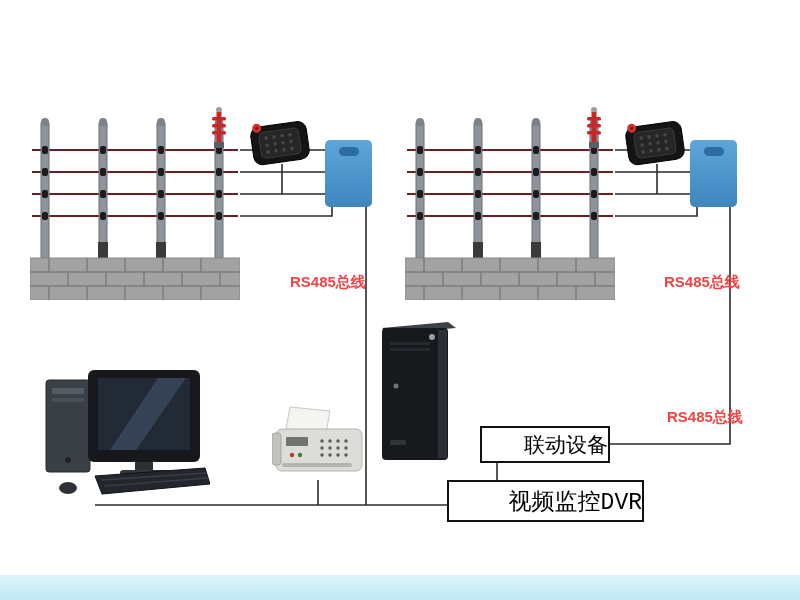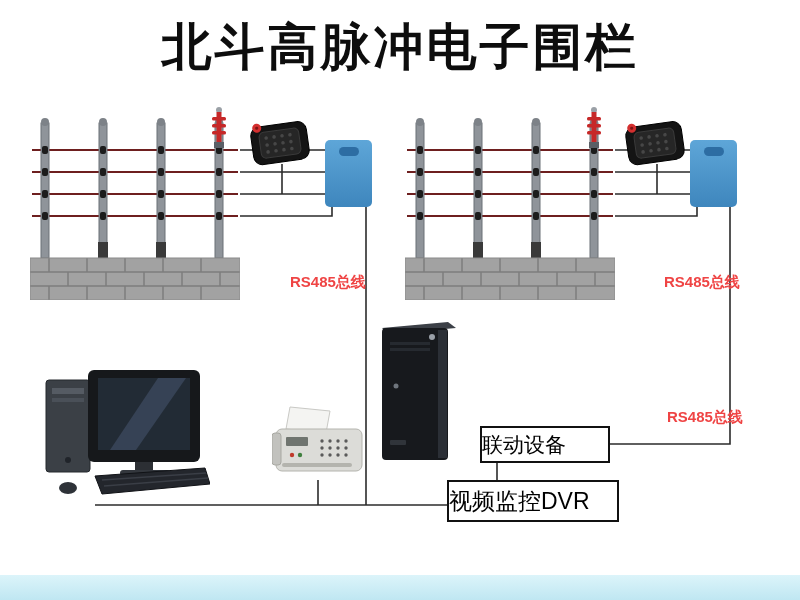--- a/index.html
+++ b/index.html
@@ -1,23 +1,23 @@
 <!DOCTYPE html>
 <html><head>
 <meta charset="utf-8">
 <style>
   html,body{margin:0;padding:0;background:#fff;}
   .canvas{position:relative;width:800px;height:600px;background:#ffffff;overflow:hidden;font-family:"Liberation Sans",sans-serif;}
   .abs{position:absolute;}
   .title{left:0;top:14px;width:100%;text-align:center;font-size:50px;font-weight:900;color:#0d0d0d;letter-spacing:3px;z-index:2;}
   .lines{left:0;top:0;z-index:1;}
   .bus-label{font-size:15px;font-weight:600;color:#ef4444;z-index:4;}
-  .node-box{box-sizing:border-box;background:#fff;border:2px solid #111;display:flex;align-items:center;justify-content:flex-start;color:#000;z-index:6;}
+  .node-box{box-sizing:border-box;background:#fff;border:2px solid #111;display:flex;align-items:center;justify-content:flex-end;color:#000;z-index:6;}
   .linkage{left:480px;top:426px;width:130px;height:37px;font-size:21px;}
-  .dvr{left:447px;top:480px;width:172px;height:42px;font-size:23px;}
+  .dvr{left:447px;top:480px;width:197px;height:42px;font-size:23px;font-family:Liberation Mono, monospace;}
   .bluebox{width:47px;height:67px;border-radius:5px;background:linear-gradient(180deg,#5ea6d8,#3e86bd);z-index:3;}
   .bluebox .slot{position:absolute;left:50%;transform:translateX(-50%);top:7px;width:20px;height:9px;border-radius:5px;background:#2d6da3;}
   .keypad{z-index:4;transform:rotate(-8deg);}
   .device{z-index:3;}
   .footer{left:0;top:575px;width:800px;height:25px;background:linear-gradient(180deg,#dcf4fa,#bfe7f2);z-index:2;}
 </style>
 </head>
 <body>
 
 <div class="canvas">
@@ -42,21 +42,20 @@
       <path d="M95 505 H447"></path>
 
       <path d="M318 480 V505"></path>
 
       <path d="M730 207 V444 H610"></path>
 
       <path d="M497 463 V480"></path>
     </g>
   </svg>
 
-  <div class="abs title">北斗高脉冲电子围栏</div>
 
   <div class="abs device" style="left:30px;top:115px;width:210px;height:185px;">
     <svg width="210" height="185" viewBox="0 0 210 185">
       <g stroke="#6e1f1f" stroke-width="2">
         <line x1="2" y1="35" x2="208" y2="35"></line>
           <line x1="2" y1="57" x2="208" y2="57"></line>
         <line x1="2" y1="79" x2="208" y2="79"></line>
           <line x1="2" y1="101" x2="208" y2="101"></line>
       </g>
       <g>

